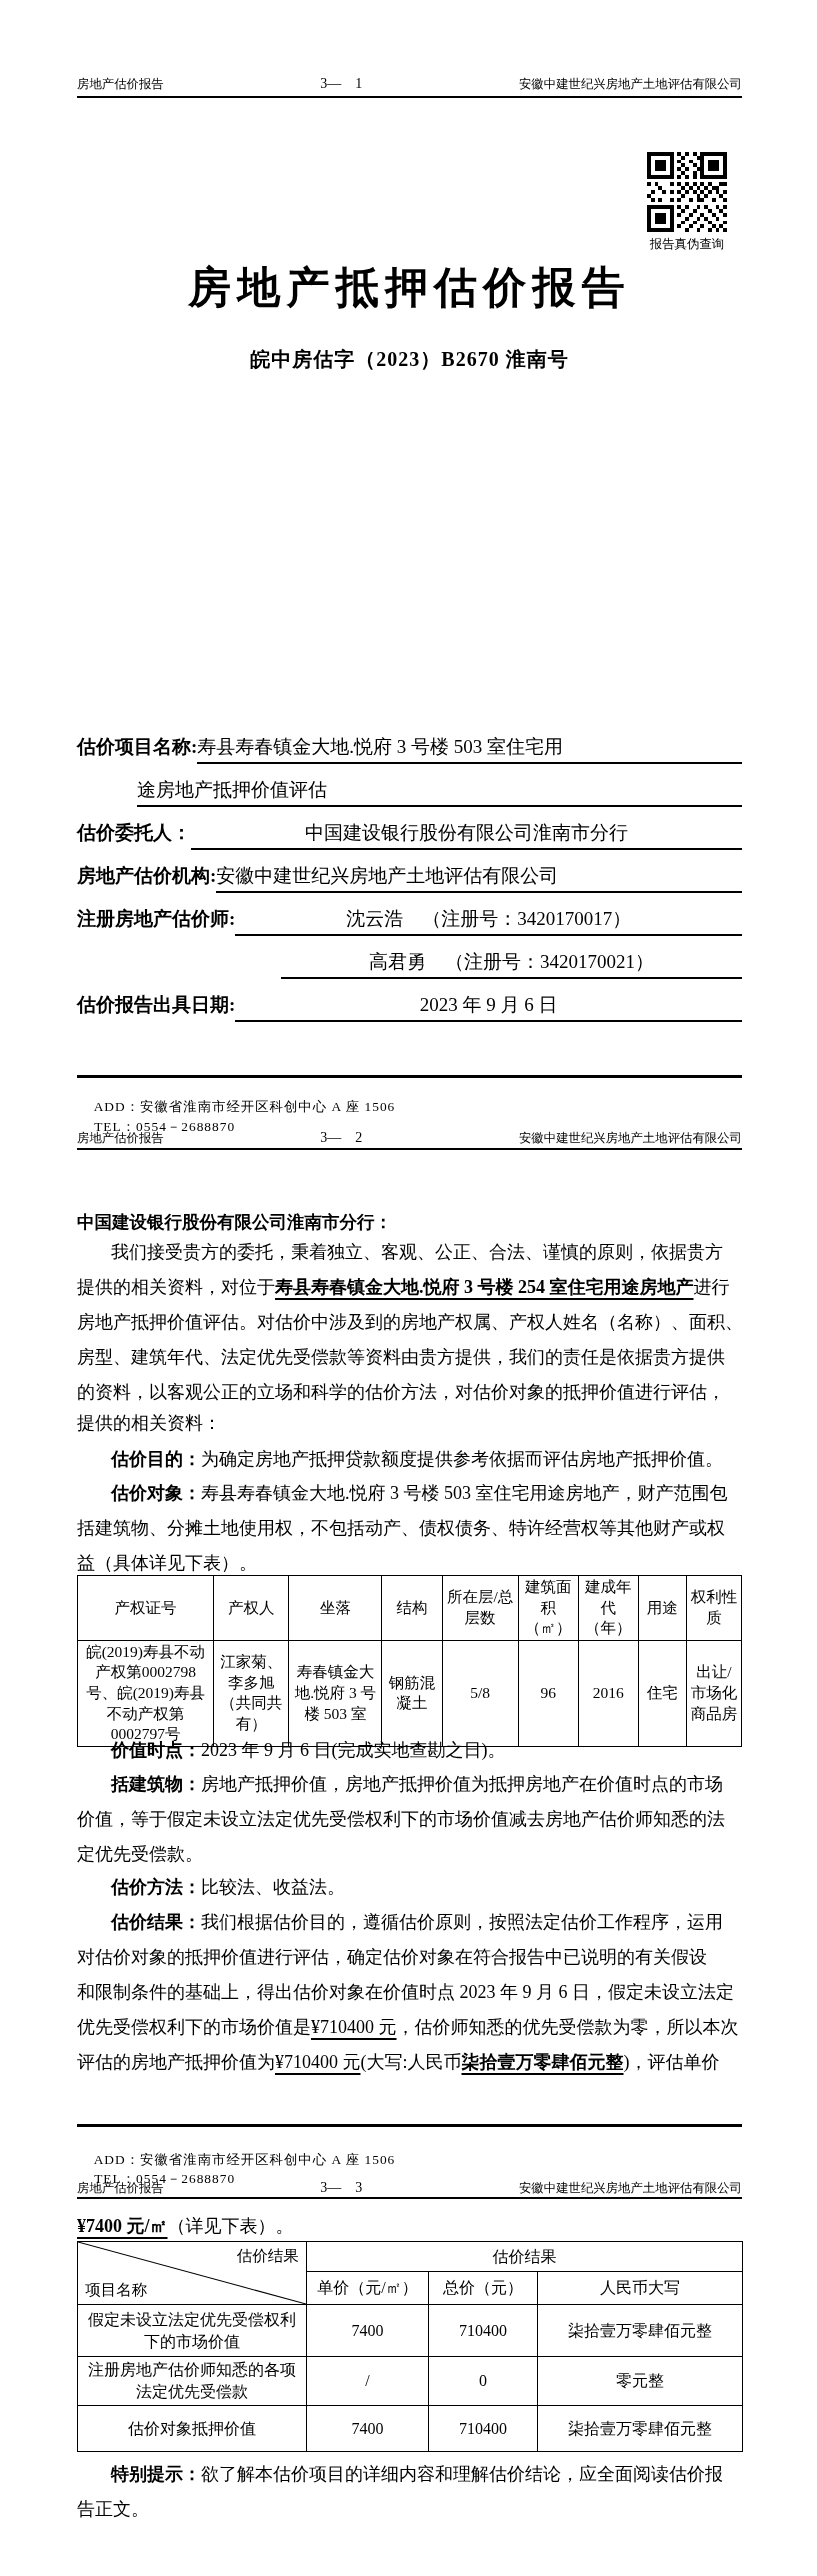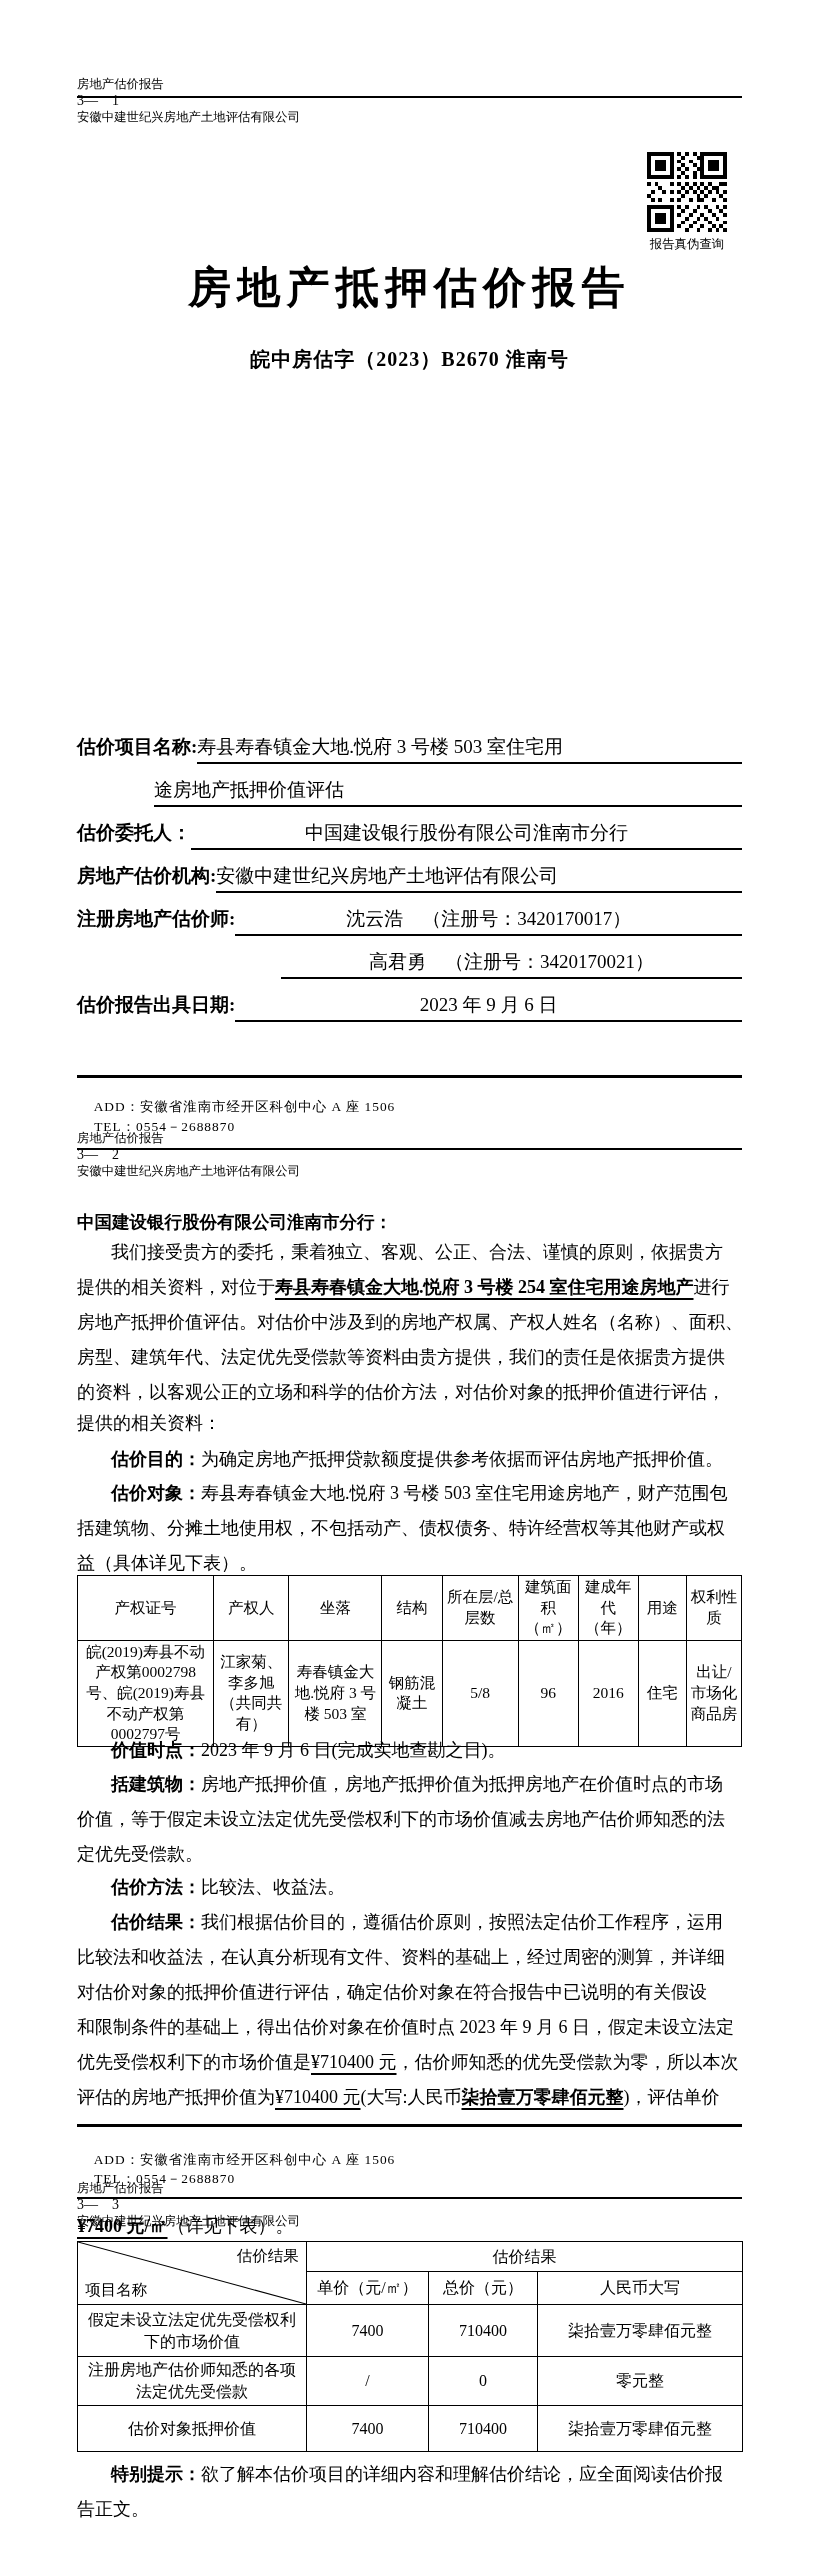--- a/index.html
+++ b/index.html
@@ -1,35 +1,35 @@
 <!DOCTYPE html>
 <html style="font-size:8.2px"><head>
 <meta charset="utf-8">
 <style>
   html,body{margin:0;padding:0;background:#e8e8e8;}
   #doc{position:relative;width:818px;height:3300px;background:#ffffff;
        font-family:"Liberation Serif","DejaVu Serif",serif;color:#000;overflow:hidden;}
   .abs{position:absolute;}
   .content{left:77px;width:665px;}
   
-  .pghead{display:flex;justify-content:space-between;align-items:baseline;font-size:12.4px;white-space:pre;flex-direction:column;}
+  .pghead{display:flex;justify-content:space-between;align-items:baseline;font-size:12.4px;white-space:pre;}
   .pghead .pgnum{font-size:14px;}
   .rule{left:77px;width:665px;height:2.1px;background:#000;}
   .pgfoot-line{font-size:13.4px;letter-spacing:1px;white-space:pre;}
   
   .qrwrap{left:647px;top:152px;width:80px;}
   .qrcap{left:647px;top:236px;width:80px;text-align:center;font-size:12.4px;}
   .title{left:77px;top:259px;width:665px;text-align:center;font-size:43px;font-weight:bold;letter-spacing:6.2px;white-space:pre;}
   .subtitle{left:77px;top:346px;width:665px;text-align:center;font-size:20px;font-weight:bold;letter-spacing:1px;white-space:pre;}
   .fields{left:77px;top:721px;width:665px;}
   .fline{display:flex;align-items:flex-end;height:43px;font-size:19px;white-space:pre;}
   .flabel{font-weight:bold;padding-bottom:4.1px;}
   .fvalue{flex:1;border-bottom:2.1px solid #000;padding-bottom:2.1px;}
   .fcenter{text-align:center;}
-  .find2{margin-left:77px;}
+  .find2{margin-left:60px;}
   .find6{margin-left:204px;}
   
   .h-letter{left:77px;top:1166px;width:665px;text-align:center;font-size:21.6px;font-weight:bold;letter-spacing:2.1px;}
   .salut{left:77px;top:1210px;font-size:17.5px;font-weight:bold;white-space:pre;}
   .body-block{left:77px;width:665px;font-size:18px;}
   .tline{white-space:pre;line-height:35px;height:35px;}
   .tline.ind{padding-left:34px;}
   .b{font-weight:bold;}
   .u{text-decoration:underline;text-underline-offset:5.2px;text-decoration-thickness:1.5px;}
   .bu{font-weight:bold;text-decoration:underline;text-underline-offset:5.2px;text-decoration-thickness:1.5px;}
@@ -176,21 +176,20 @@
   <div class="abs body-block" style="top:1767px;">
       <div class="tline ind"><span class="b">括建筑物：</span><span>房地产抵押价值，房地产抵押价值为抵押房地产在价值时点的市场</span></div>
       <div class="tline"><span>价值，等于假定未设立法定优先受偿权利下的市场价值减去房地产估价师知悉的法</span></div>
       <div class="tline"><span>定优先受偿款。</span></div>
     </div>
   <div class="abs body-block" style="top:1870px;">
       <div class="tline ind"><span class="b">估价方法：</span><span>比较法、收益法。</span></div>
     </div>
   <div class="abs body-block" style="top:1905px;">
       <div class="tline ind"><span class="b">估价结果：</span><span>我们根据估价目的，遵循估价原则，按照法定估价工作程序，运用</span></div>
-      <div class="tline"><span>比较法和收益法，在认真分析现有文件、资料的基础上，经过周密的测算，并详细</span></div>
       <div class="tline"><span>对估价对象的抵押价值进行评估，确定估价对象在符合报告中已说明的有关假设</span></div>
       <div class="tline"><span>和限制条件的基础上，得出估价对象在价值时点 2023 年 9 月 6 日，假定未设立法定</span></div>
       <div class="tline"><span>优先受偿权利下的市场价值是</span><span class="u">¥710400 元</span><span>，估价师知悉的优先受偿款为零，所以本次</span></div>
       <div class="tline"><span>评估的房地产抵押价值为</span><span class="u">¥710400 元</span><span>(大写:人民币</span><span class="bu">柒拾壹万零肆佰元整</span><span>)，评估单价</span></div>
     </div>
 
   <div class="abs rule" style="top:2124px;height:2.6px;"></div>
   <div class="abs content pgfoot-line" style="top:2135px;">
     <span>ADD：</span><span>安徽省淮南市经开区科创中心 A 座 1506</span>
   </div>

